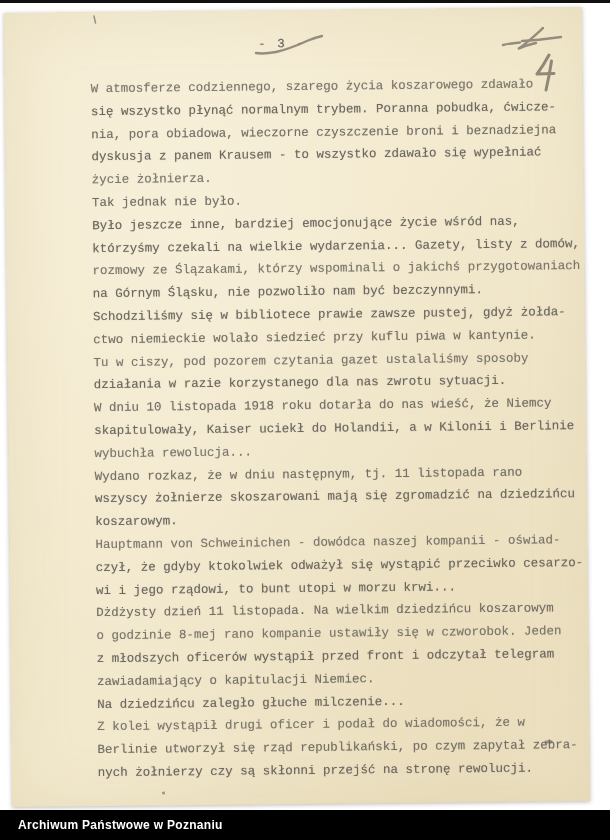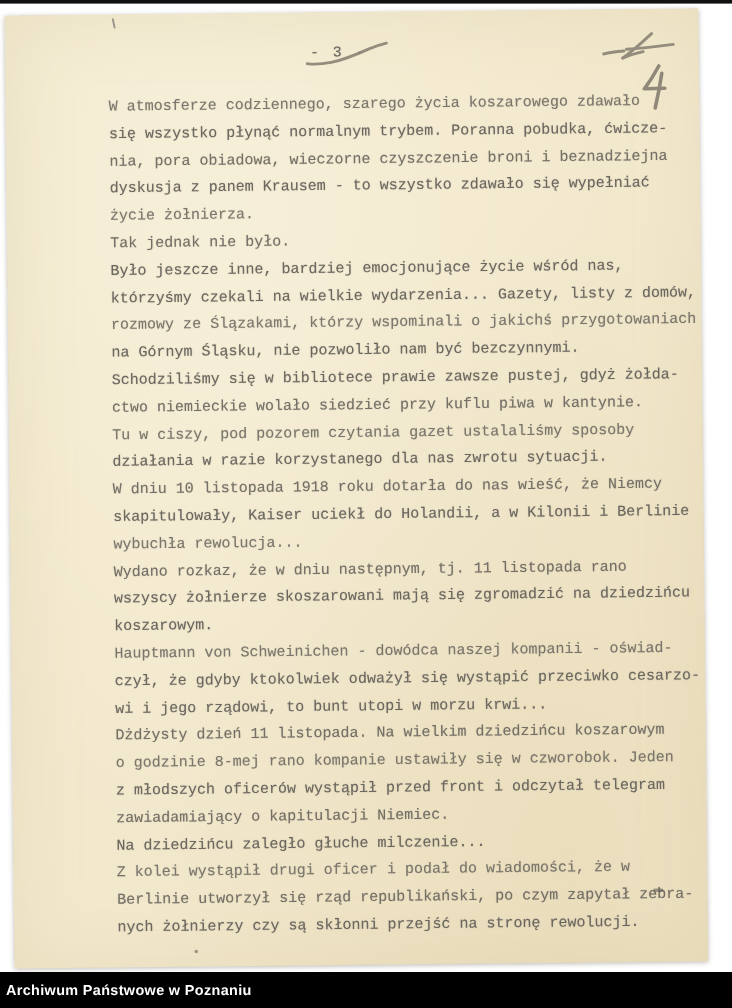--- a/index.html
+++ b/index.html
@@ -62,21 +62,21 @@
   }
   .watermark-bar{
     position:absolute;left:0;top:810px;width:610px;height:30px;
     background:var(--watermark-bar);
     display:flex;align-items:center;
   }
   .watermark-bar span{
     color:var(--watermark-text);
     font-family:"Liberation Sans",sans-serif;
     font-weight:bold;font-size:12px;letter-spacing:0.3px;
-    padding-left:5px;
+    padding-left:18px;
   }
 </style>
 </head>
 <body>
 
 <div class="stage">
 
   <div class="top-strip"></div>
 
   <div class="paper">

